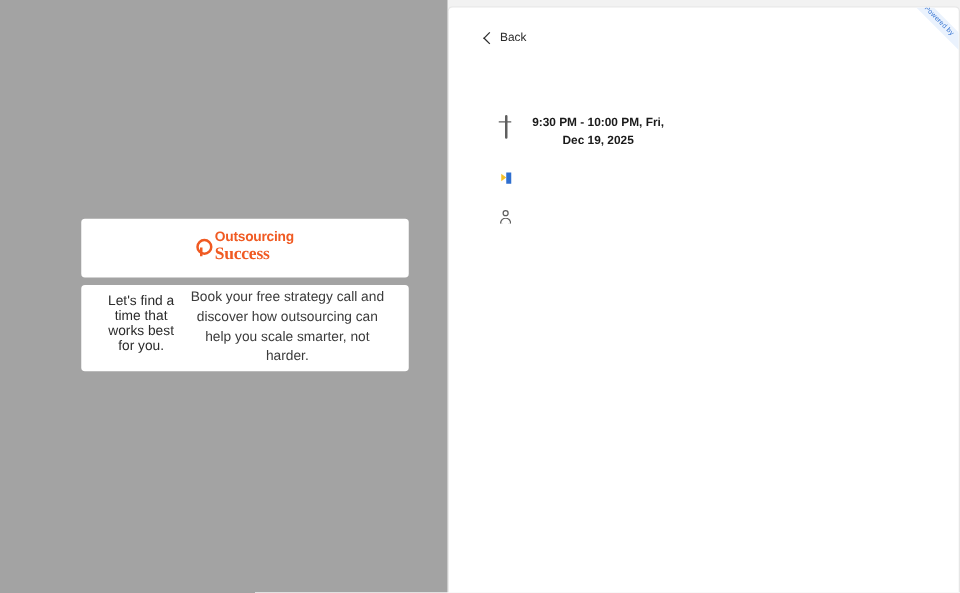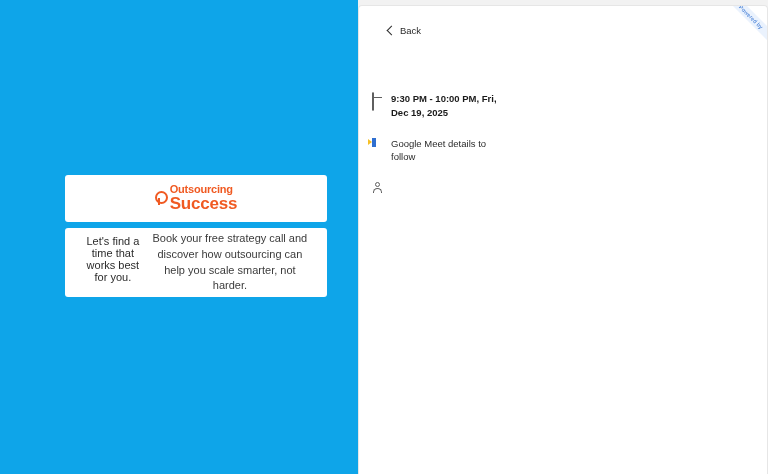--- a/index.html
+++ b/index.html
@@ -21,21 +21,21 @@
     background: #f2f2f2;
   }
 
   
   .left-col {
     position: absolute;
     left: 0;
     top: 0;
     width: 358px;
     height: 474px;
-    background: #0ea5e9;
+    background: #a3a3a3;
   }
   .brand-card {
     position: absolute;
     left: 65px;
     top: 175px;
     width: 262px;
     height: 47px;
     background: #ffffff;
     border-radius: 3px;
     display: flex;
@@ -72,24 +72,25 @@
   .brand-text {
     line-height: 1.05;
   }
   .brand-text .l1 {
     font-size: 11px;
     font-weight: bold;
     color: #f05a22;
     letter-spacing: -0.2px;
   }
   .brand-text .l2 {
-    font-size: 17px;
+    font-size: 14px;
     font-weight: bold;
     color: #f05a22;
     letter-spacing: -0.2px;
+    font-family: Liberation Serif, serif;
   }
 
   .intro-card {
     position: absolute;
     left: 65px;
     top: 228px;
     width: 262px;
     height: 69px;
     background: #ffffff;
     border-radius: 3px;
@@ -178,23 +179,24 @@
     width: 330px;
     font-size: 15.5px;
     font-weight: bold;
     line-height: 1.2;
     color: #111111;
   }
 
   
   .details {
     position: absolute;
-    left: 13px;
+    left: 40px;
     top: 86px;
     width: 140px;
+    text-align: center;
   }
   .detail-row {
     display: flex;
     align-items: flex-start;
     gap: 7px;
     margin-bottom: 17px;
   }
   .detail-ico {
     flex: 0 0 auto;
     width: 12px;
@@ -334,21 +336,20 @@
         </span>
         <span class="detail-text strong">
           <span>9:30 PM - 10:00 PM, Fri, Dec 19, 2025</span>
         </span>
       </div>
 
       <div class="detail-row">
         <span class="detail-ico">
           <span class="meet-ico"></span>
         </span>
-        <span class="detail-text">Google Meet details to follow</span>
       </div>
 
       <div class="detail-row">
         <span class="detail-ico user-ico">
           <span class="head"></span>
           <span class="body"></span>
         </span>
       </div>
 
     </div>

